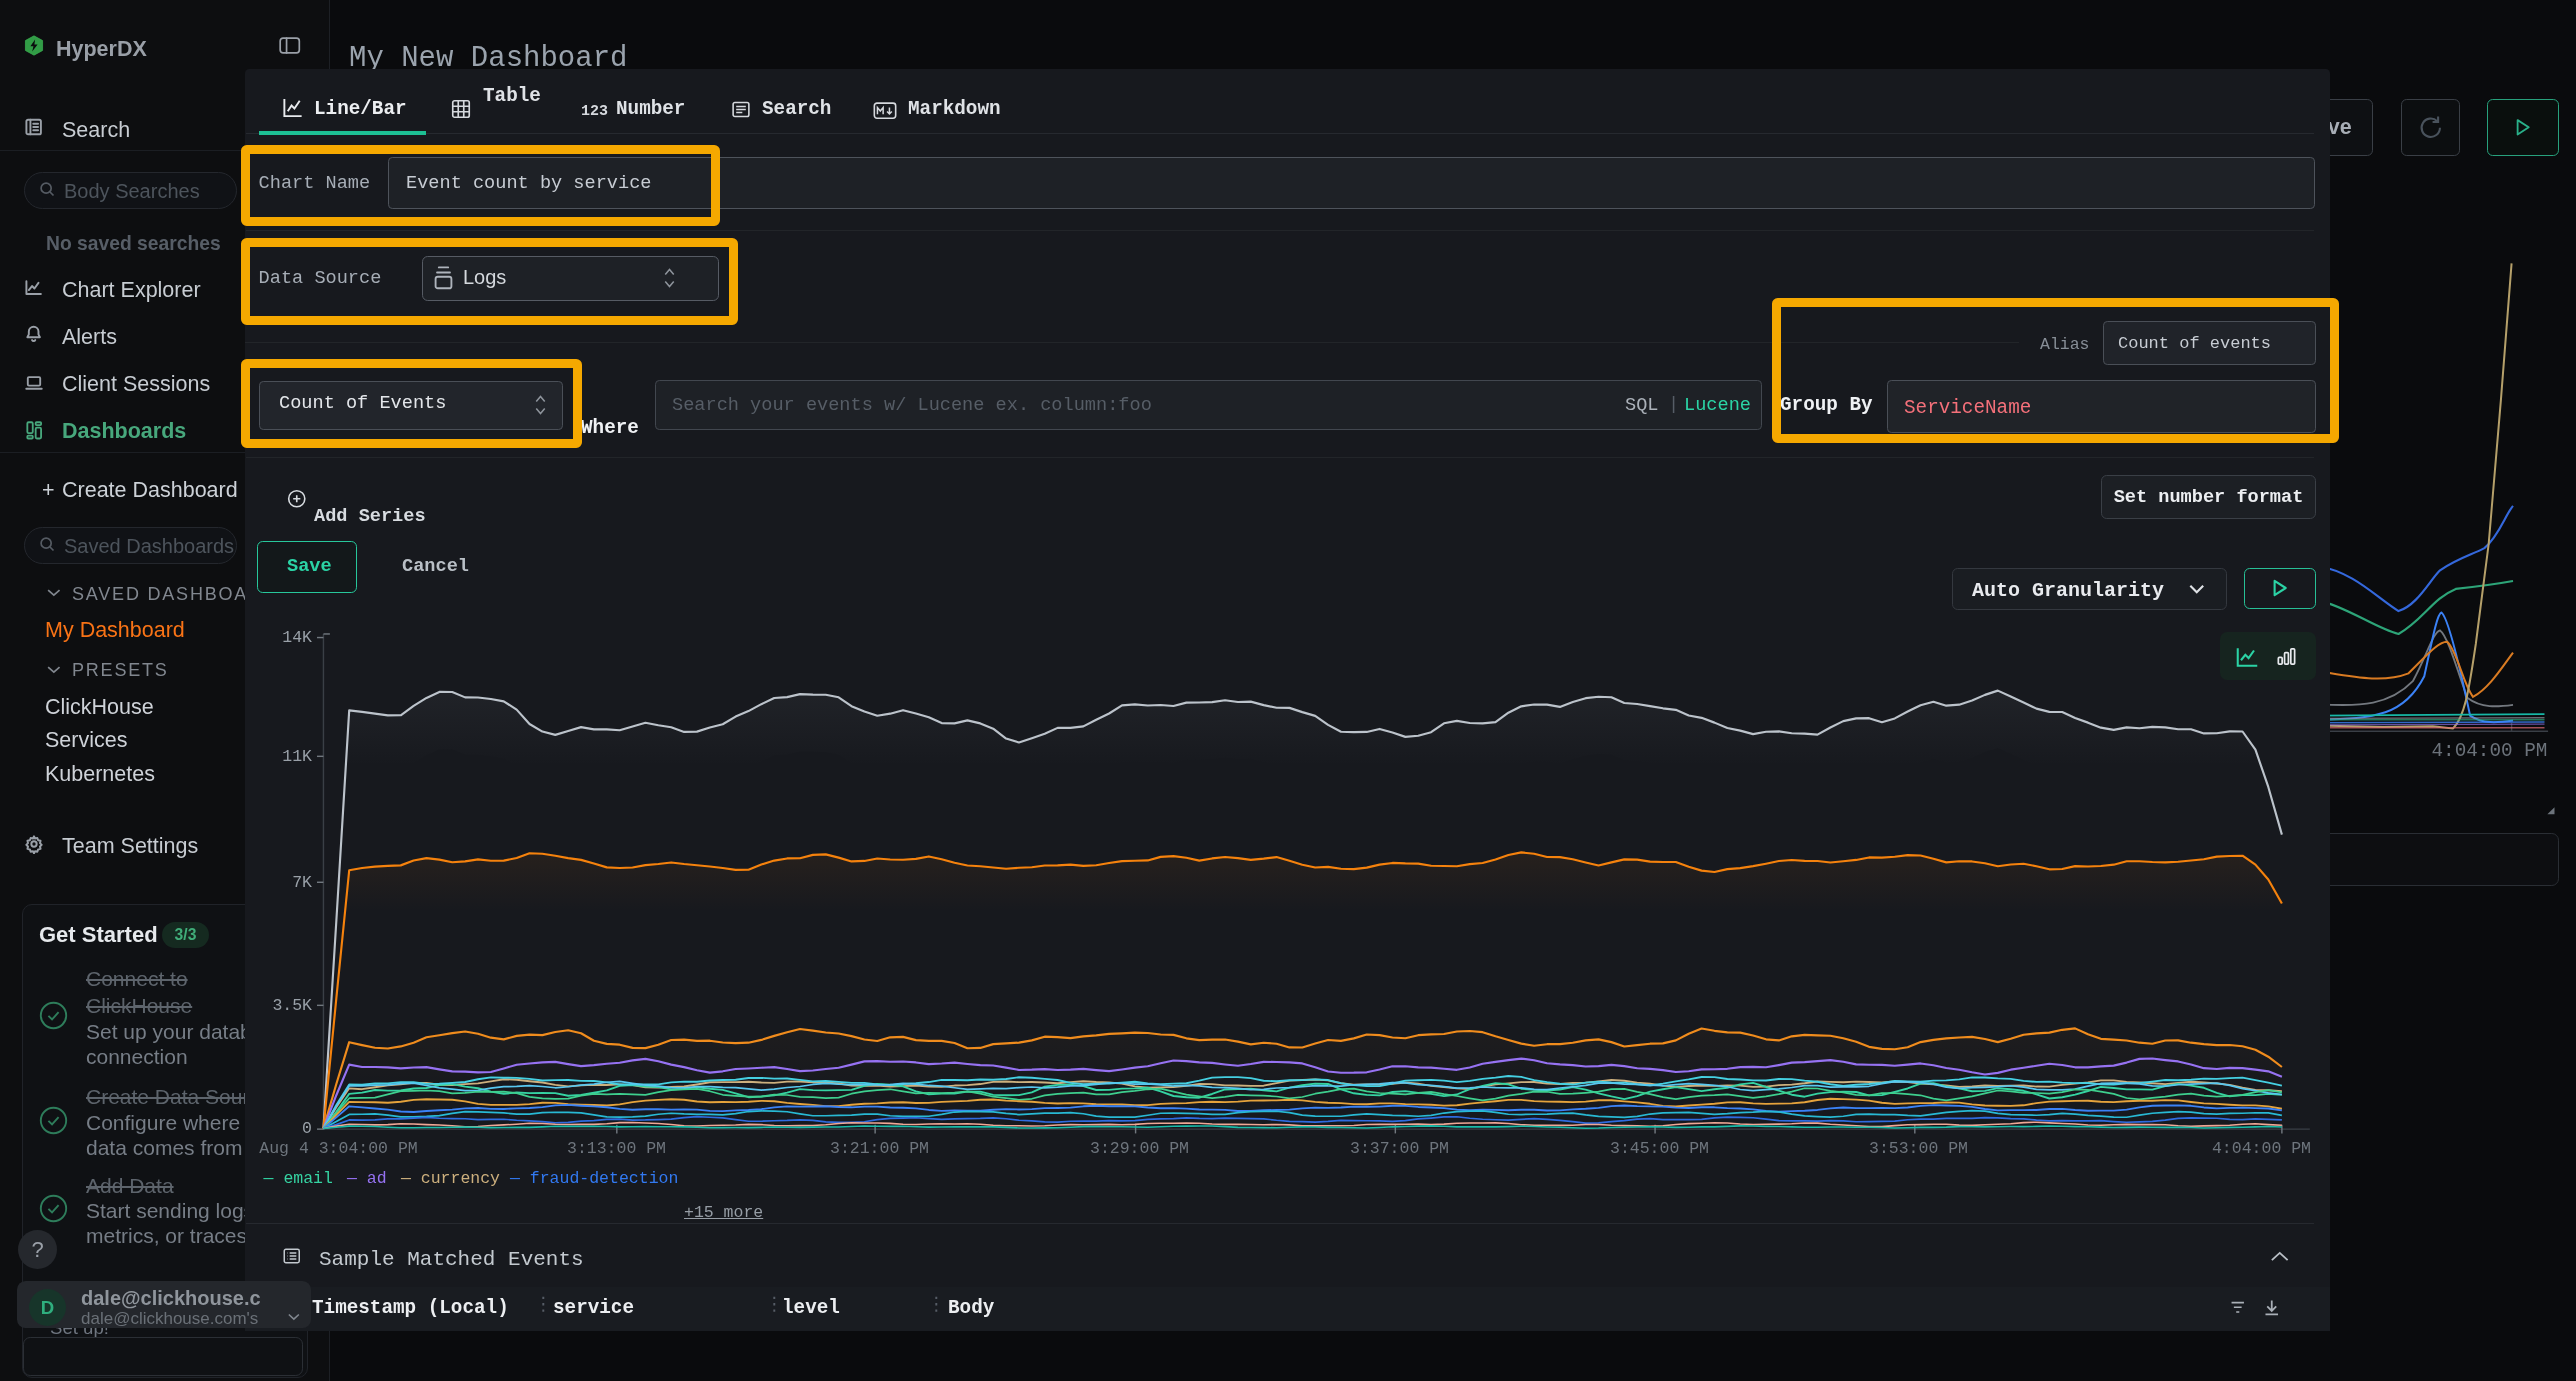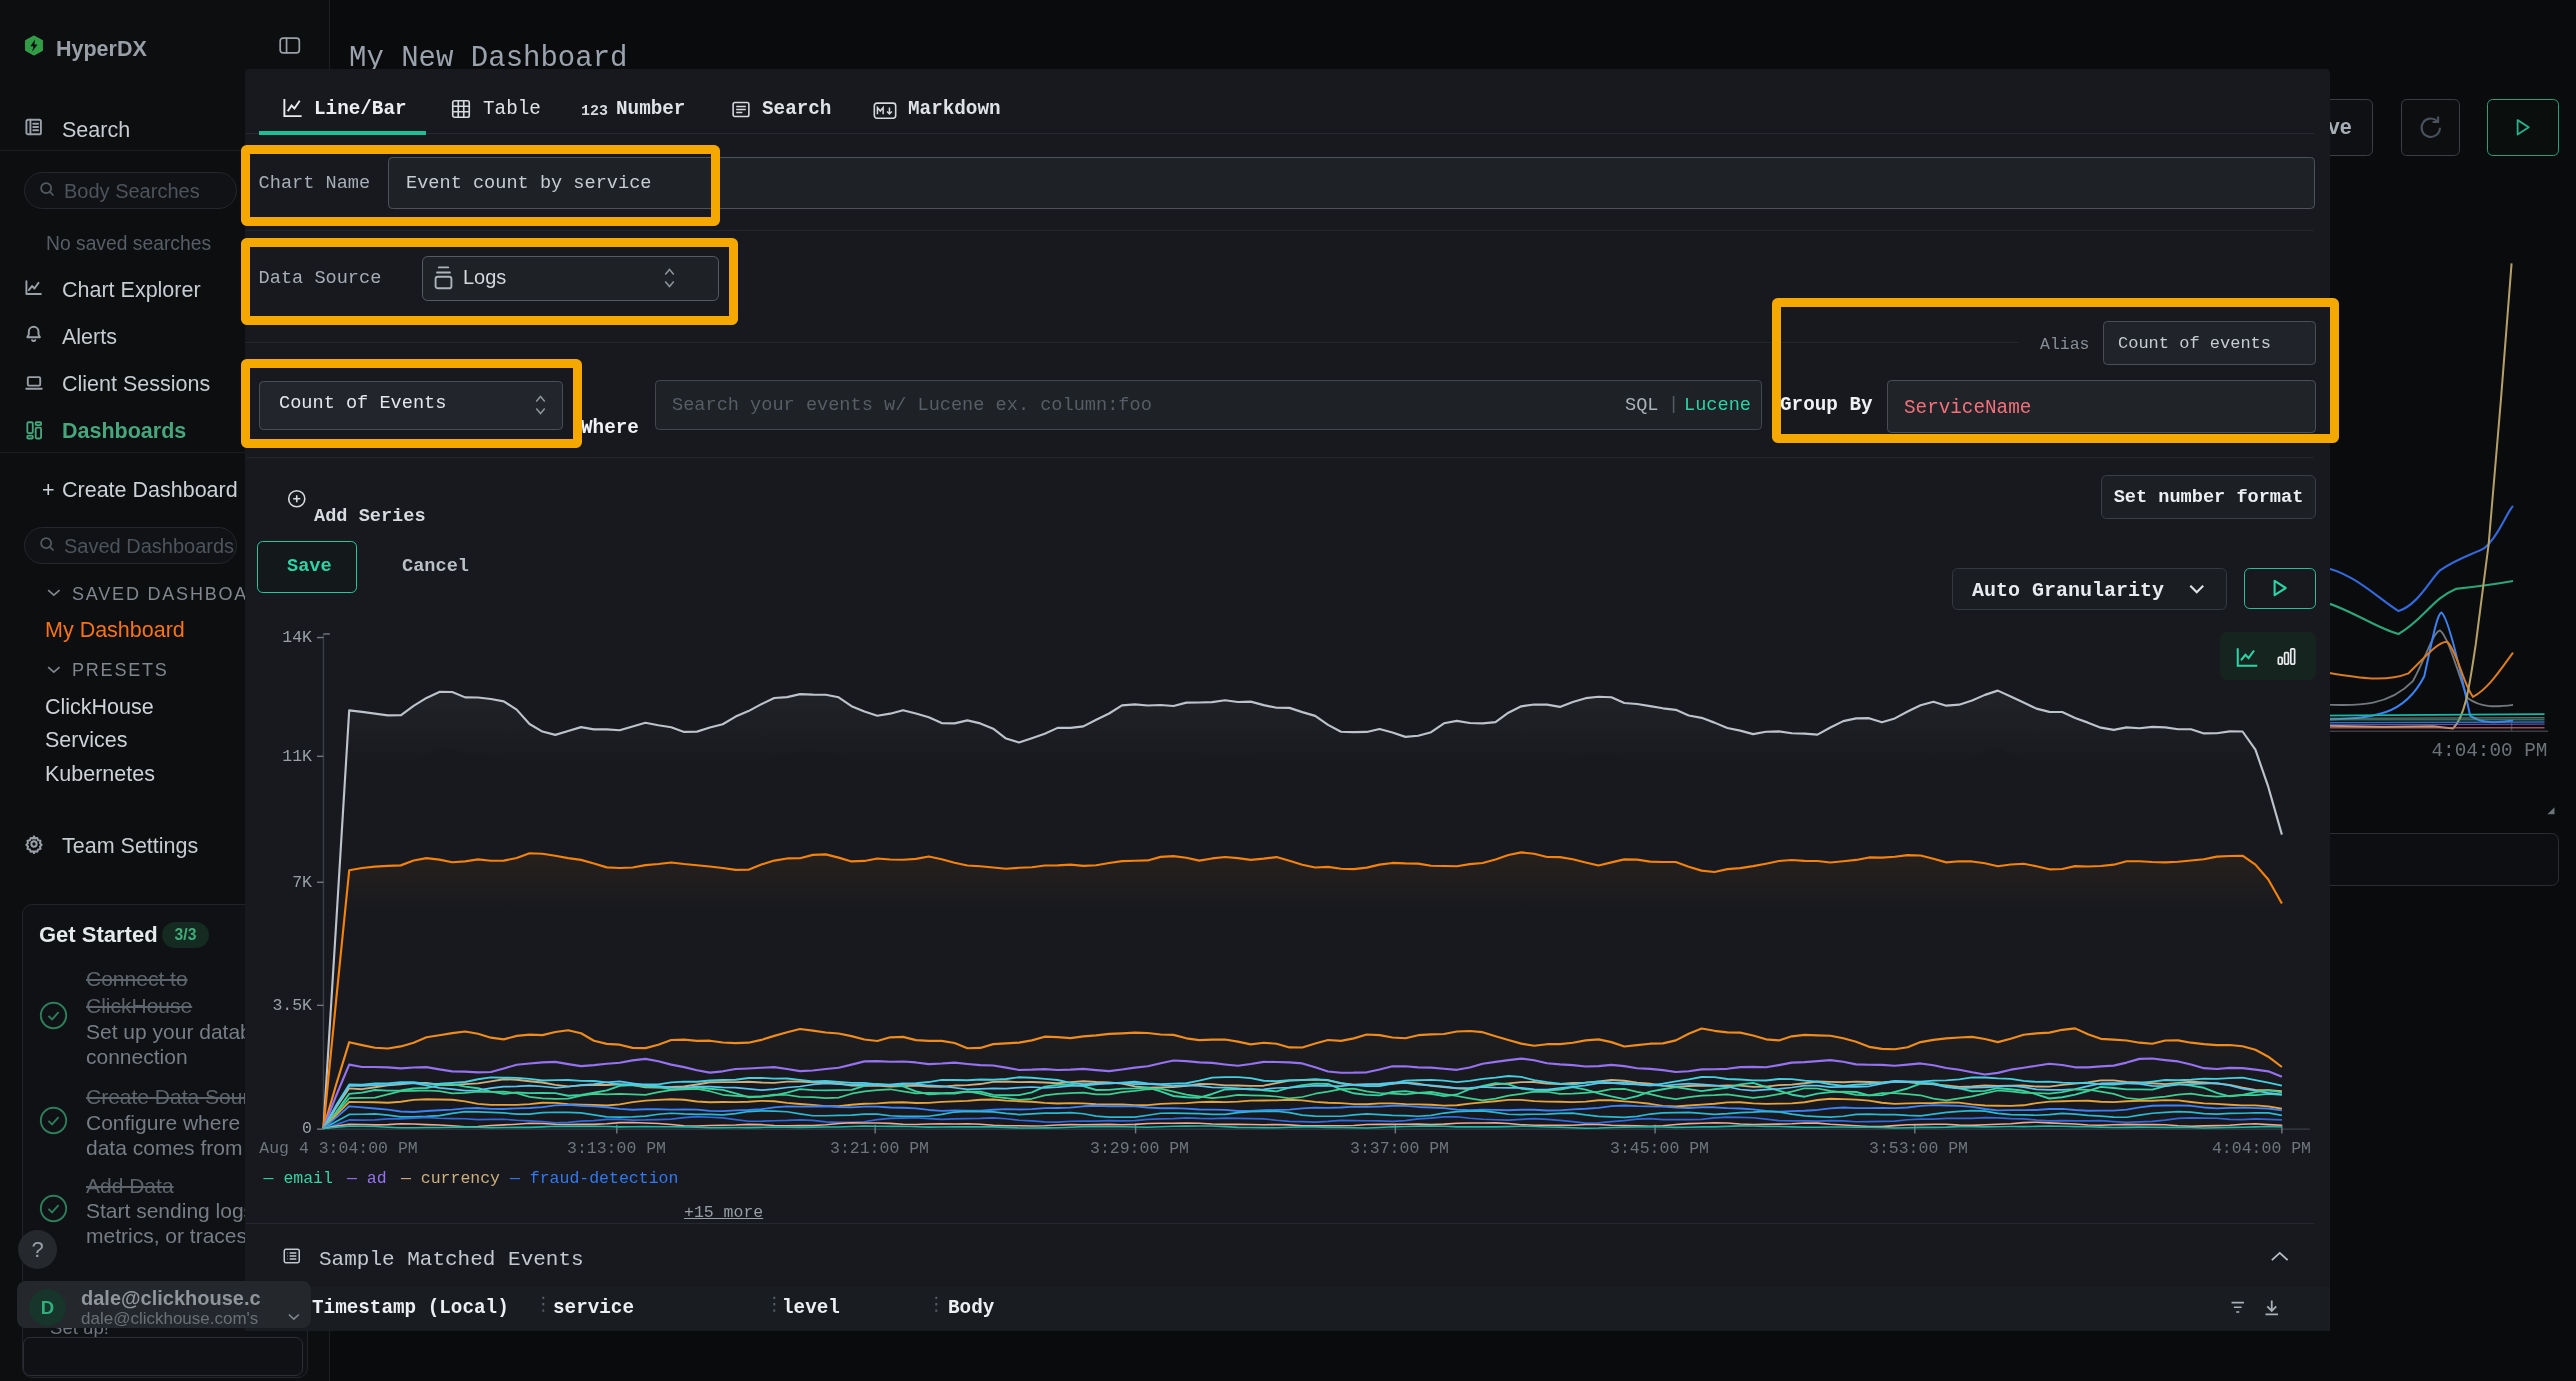--- a/index.html
+++ b/index.html
@@ -70,21 +70,21 @@
 
   <div class="abs" style="left:0;top:150px;width:330px;height:1.4px;background:#1b1e23;"></div>
 
   <div class="abs" style="left:24px;top:172px;width:213px;height:37px;border:1.4px solid #24272d;border-radius:18.6px;background:#101216;"></div>
   <svg class="abs" style="left:38px;top:180px" width="18.6" height="18.6" viewBox="0 0 24 24">
       <circle cx="10.5" cy="10.5" r="6.5" stroke="#555b63" fill="none" stroke-width="2.2"></circle>
       <line x1="15.5" y1="15.5" x2="20" y2="20" stroke="#555b63" stroke-width="2.2"></line>
     </svg>
   <div class="abs" style="left:64px;top:180px;font-size:20px;color:#4d545c;">Body Searches</div>
 
-  <div class="abs" style="left:46px;top:233px;font-size:19.3px;color:#575e67;">No saved searches</div>
+  <div class="abs" style="left:46px;top:233px;font-size:19.3px;color:#575e67;font-weight:bold;">No saved searches</div>
 
   <svg class="abs" style="left:23.6px;top:278px" width="19.3" height="19.3" viewBox="0 0 24 24">
       <path d="M3 4 v16 h18" class="ic"></path>
       <path d="M6 15 l4-5 3 3 5-7" class="ic"></path>
     </svg>
   <div class="abs" style="left:62px;top:278px;font-size:21.5px;color:#c7ccd2;">Chart Explorer</div>
 
   <svg class="abs" style="left:24px;top:324px" width="19.3" height="20" viewBox="0 0 24 24">
       <path d="M12 3 a6 6 0 0 1 6 6 v3.5 l1.8 3.5 H4.2 L6 12.5 V9 a6 6 0 0 1 6-6 Z" class="ic"></path>
       <path d="M10 19.5 a2.2 2.2 0 0 0 4 0" class="ic"></path>
@@ -174,21 +174,21 @@
 
   <svg class="abs" style="left:36px;top:27px" width="24" height="23" viewBox="0 0 24 24">
       <path d="M3 3 v18 h18" stroke="#e8eaee" fill="none" stroke-width="2"></path>
       <path d="M6.5 16 l4-6 3 3 5.5-8" stroke="#e8eaee" fill="none" stroke-width="2"></path>
     </svg>
   <div class="abs" style="left:69px;top:29px;font-size:19.3px;font-weight:bold;color:#eceef1;">Line/Bar</div>
   <svg class="abs" style="left:205px;top:29px" width="22" height="22" viewBox="0 0 24 24">
       <rect x="3" y="3" width="18" height="18" rx="2" stroke="#d6d9de" fill="none" stroke-width="1.8"></rect>
       <path d="M3 9 h18 M3 15 h18 M9 3 v18 M15 3 v18" stroke="#d6d9de" fill="none" stroke-width="1.8"></path>
     </svg>
-  <div class="abs" style="left:238px;top:29px;font-size:19.3px;font-weight:normal;color:#dfe2e6;">Table</div>
+  <div class="abs" style="left:238px;top:16px;font-size:19.3px;font-weight:bold;color:#dfe2e6;">Table</div>
   <div class="abs" style="left:336px;top:34px;font-size:15px;font-weight:bold;color:#d6d9de;">123</div>
   <div class="abs" style="left:371px;top:29px;font-size:19.3px;font-weight:bold;color:#dfe2e6;">Number</div>
   <svg class="abs" style="left:485px;top:30px" width="22" height="21" viewBox="0 0 24 24">
       <rect x="3" y="4" width="18" height="16" rx="2" stroke="#d6d9de" fill="none" stroke-width="1.8"></rect>
       <path d="M6.5 8.5 h11 M6.5 12 h11 M6.5 15.5 h7" stroke="#d6d9de" fill="none" stroke-width="1.8"></path>
     </svg>
   <div class="abs" style="left:517px;top:29px;font-size:19.3px;font-weight:bold;color:#dfe2e6;">Search</div>
   <svg class="abs" style="left:628px;top:31.5px" width="24" height="19.3" viewBox="0 0 27 20">
       <rect x="1.5" y="1.5" width="24" height="17" rx="3" stroke="#d6d9de" fill="none" stroke-width="1.8"></rect>
       <path d="M5 14 V6.5 l3.2 4 3.2-4 V14" stroke="#d6d9de" fill="none" stroke-width="1.7"></path>

